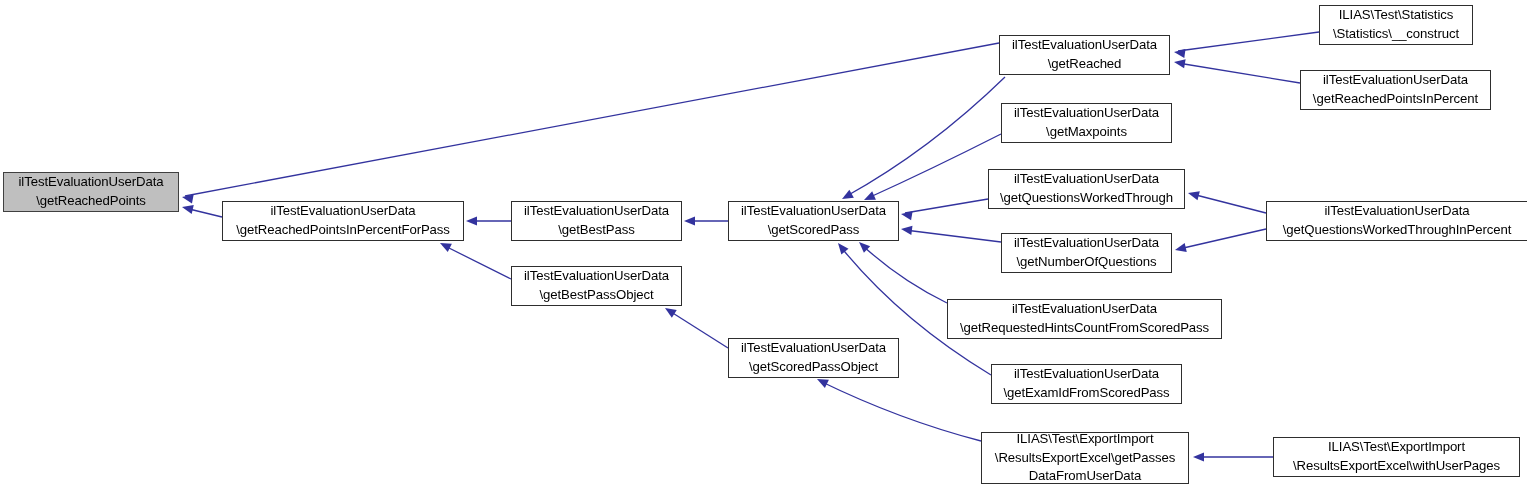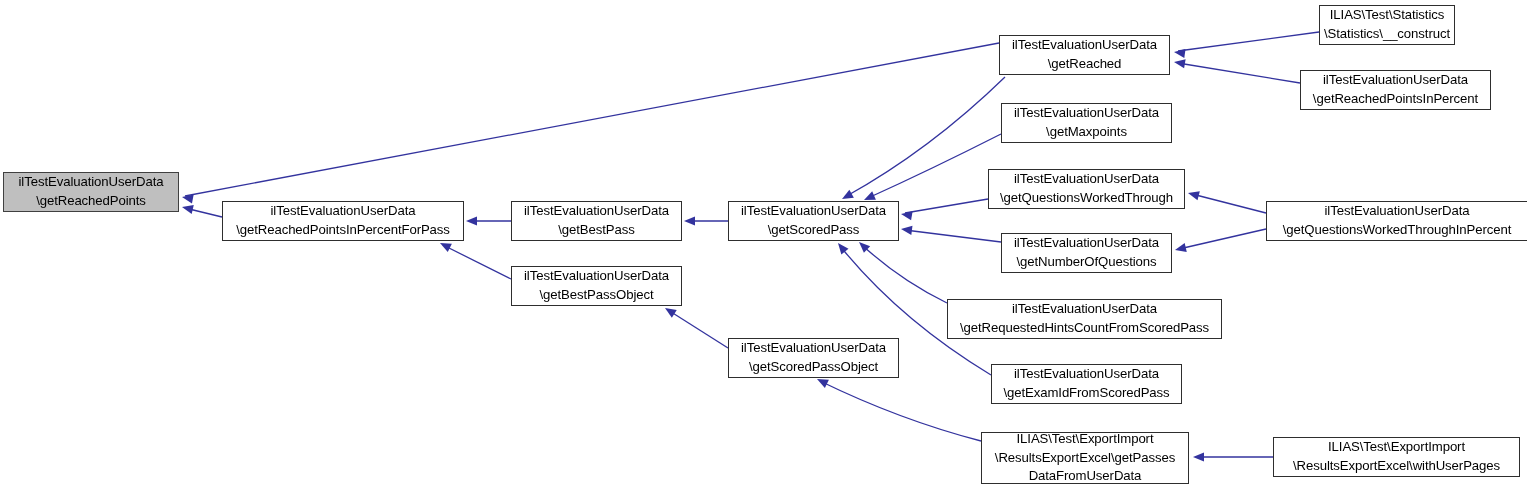--- a/index.html
+++ b/index.html
@@ -112,21 +112,21 @@
 \getQuestionsWorkedThrough</span></div>
       <div class="gnode" style="left: 1001px; top: 233px; width: 171px; height: 40px;"><span class="nlabel">ilTestEvaluationUserData
 \getNumberOfQuestions</span></div>
       <div class="gnode" style="left: 947px; top: 299px; width: 275px; height: 40px;"><span class="nlabel">ilTestEvaluationUserData
 \getRequestedHintsCountFromScoredPass</span></div>
       <div class="gnode" style="left: 991px; top: 364px; width: 191px; height: 40px;"><span class="nlabel">ilTestEvaluationUserData
 \getExamIdFromScoredPass</span></div>
       <div class="gnode" style="left: 981px; top: 432px; width: 208px; height: 52px;"><span class="nlabel">ILIAS\Test\ExportImport
 \ResultsExportExcel\getPasses
 DataFromUserData</span></div>
-      <div class="gnode" style="left: 1319px; top: 5px; width: 136px; height: 40px;"><span class="nlabel">ILIAS\Test\Statistics
+      <div class="gnode" style="left: 1319px; top: 5px; width: 154px; height: 40px;"><span class="nlabel">ILIAS\Test\Statistics
 \Statistics\__construct</span></div>
       <div class="gnode" style="left: 1300px; top: 70px; width: 191px; height: 40px;"><span class="nlabel">ilTestEvaluationUserData
 \getReachedPointsInPercent</span></div>
       <div class="gnode" style="left: 1266px; top: 201px; width: 262px; height: 40px;"><span class="nlabel">ilTestEvaluationUserData
 \getQuestionsWorkedThroughInPercent</span></div>
       <div class="gnode" style="left: 1273px; top: 437px; width: 247px; height: 40px;"><span class="nlabel">ILIAS\Test\ExportImport
 \ResultsExportExcel\withUserPages</span></div>
     </div>
 </div>
 

